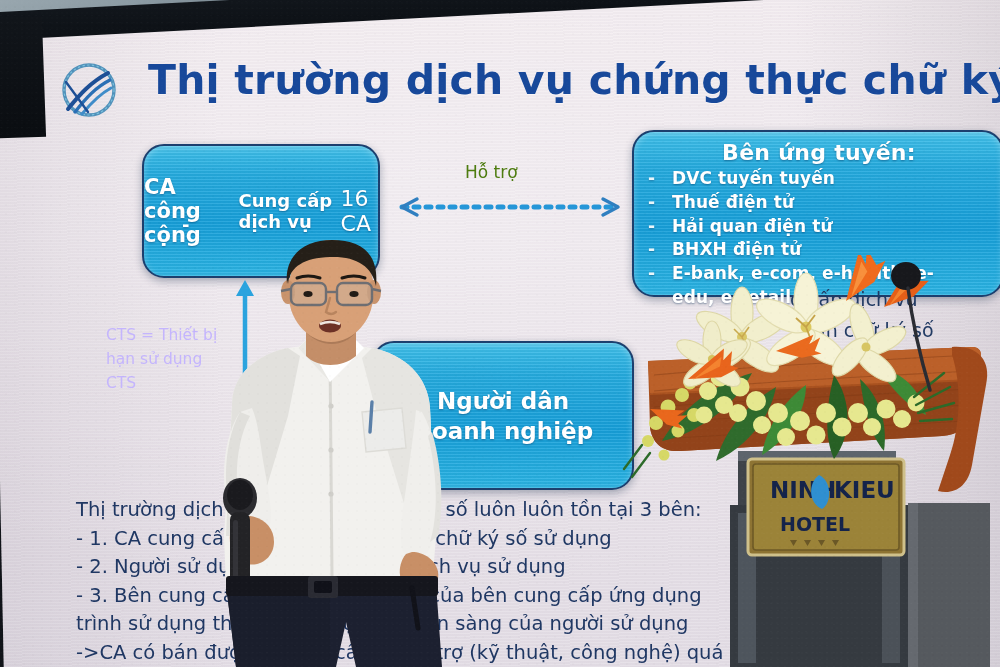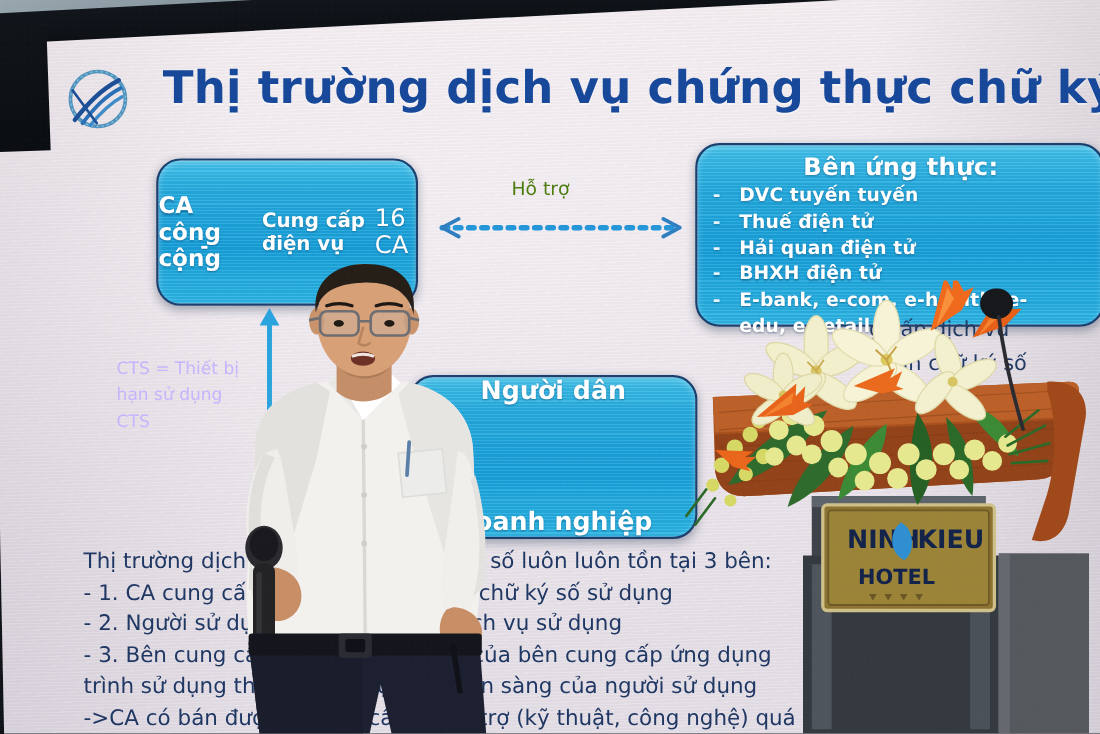--- a/index.html
+++ b/index.html
@@ -136,21 +136,21 @@
     display: flex; gap: 18px;
     letter-spacing: .1px;
   }
   .bbox-app li .bdash { width: 6px; flex: 0 0 6px; opacity: .9; }
   .bbox-app li .btxt { flex: 1; }
 
   .bbox-people {
     left: 362px; top: 323px;
     width: 262px; height: 149px;
     display: flex; flex-direction: column;
-    align-items: center; justify-content: space-between;
+    align-items: center; justify-content: center;
     gap: 4px;
   }
   .bbox-people div { font-size: 23px; font-weight: 600; }
 
   
   .support-label {
     position: absolute;
     left: 455px; top: 144px;
     font-size: 17px;
     color: #4d7c0f;
@@ -244,35 +244,35 @@
         <path d="M24 54 C 33 43, 42 34, 53 28" stroke="#3f8cc9" stroke-width="3" fill="none" stroke-linecap="round"></path>
         <path d="M8 22 L 30 52" stroke="#1d4f96" stroke-width="2.4" fill="none" stroke-linecap="round"></path>
       </svg>
     </div>
 
     <div class="slide-title">Thị trường dịch vụ chứng thực chữ ký số</div>
 
     <div class="bbox bbox-ca">
       <div class="ln1">CA công cộng</div>
       <div class="dash">-</div>
-      <div class="ln2">Cung cấp điện vụ</div>
+      <div class="ln2">Cung cấp dịch vụ</div>
       <div class="ln3">16 CA</div>
     </div>
 
     <div class="support-label">Hỗ trợ</div>
     <div class="dotted-arrow">
       <svg viewBox="0 0 252 22" width="252" height="22">
         <line x1="18" y1="11" x2="234" y2="11" stroke="#2596d8" stroke-width="5" stroke-dasharray="5 7" stroke-linecap="round"></line>
         <path d="M18 11 L 33 3 M18 11 L 33 19" stroke="#2f7fc0" stroke-width="3.4" fill="none" stroke-linecap="round"></path>
         <path d="M234 11 L 219 3 M234 11 L 219 19" stroke="#2f7fc0" stroke-width="3.4" fill="none" stroke-linecap="round"></path>
       </svg>
     </div>
 
     <div class="bbox bbox-app">
-      <div class="hdr">Bên ứng thực:</div>
+      <div class="hdr">Bên ứng tuyến:</div>
       <ul>
         <li>
           <span class="bdash">-</span>
           <span class="btxt">DVC tuyến tuyến</span>
         </li>
         <li>
           <span class="bdash">-</span>
           <span class="btxt">Thuế điện tử</span>
         </li>
         <li>

